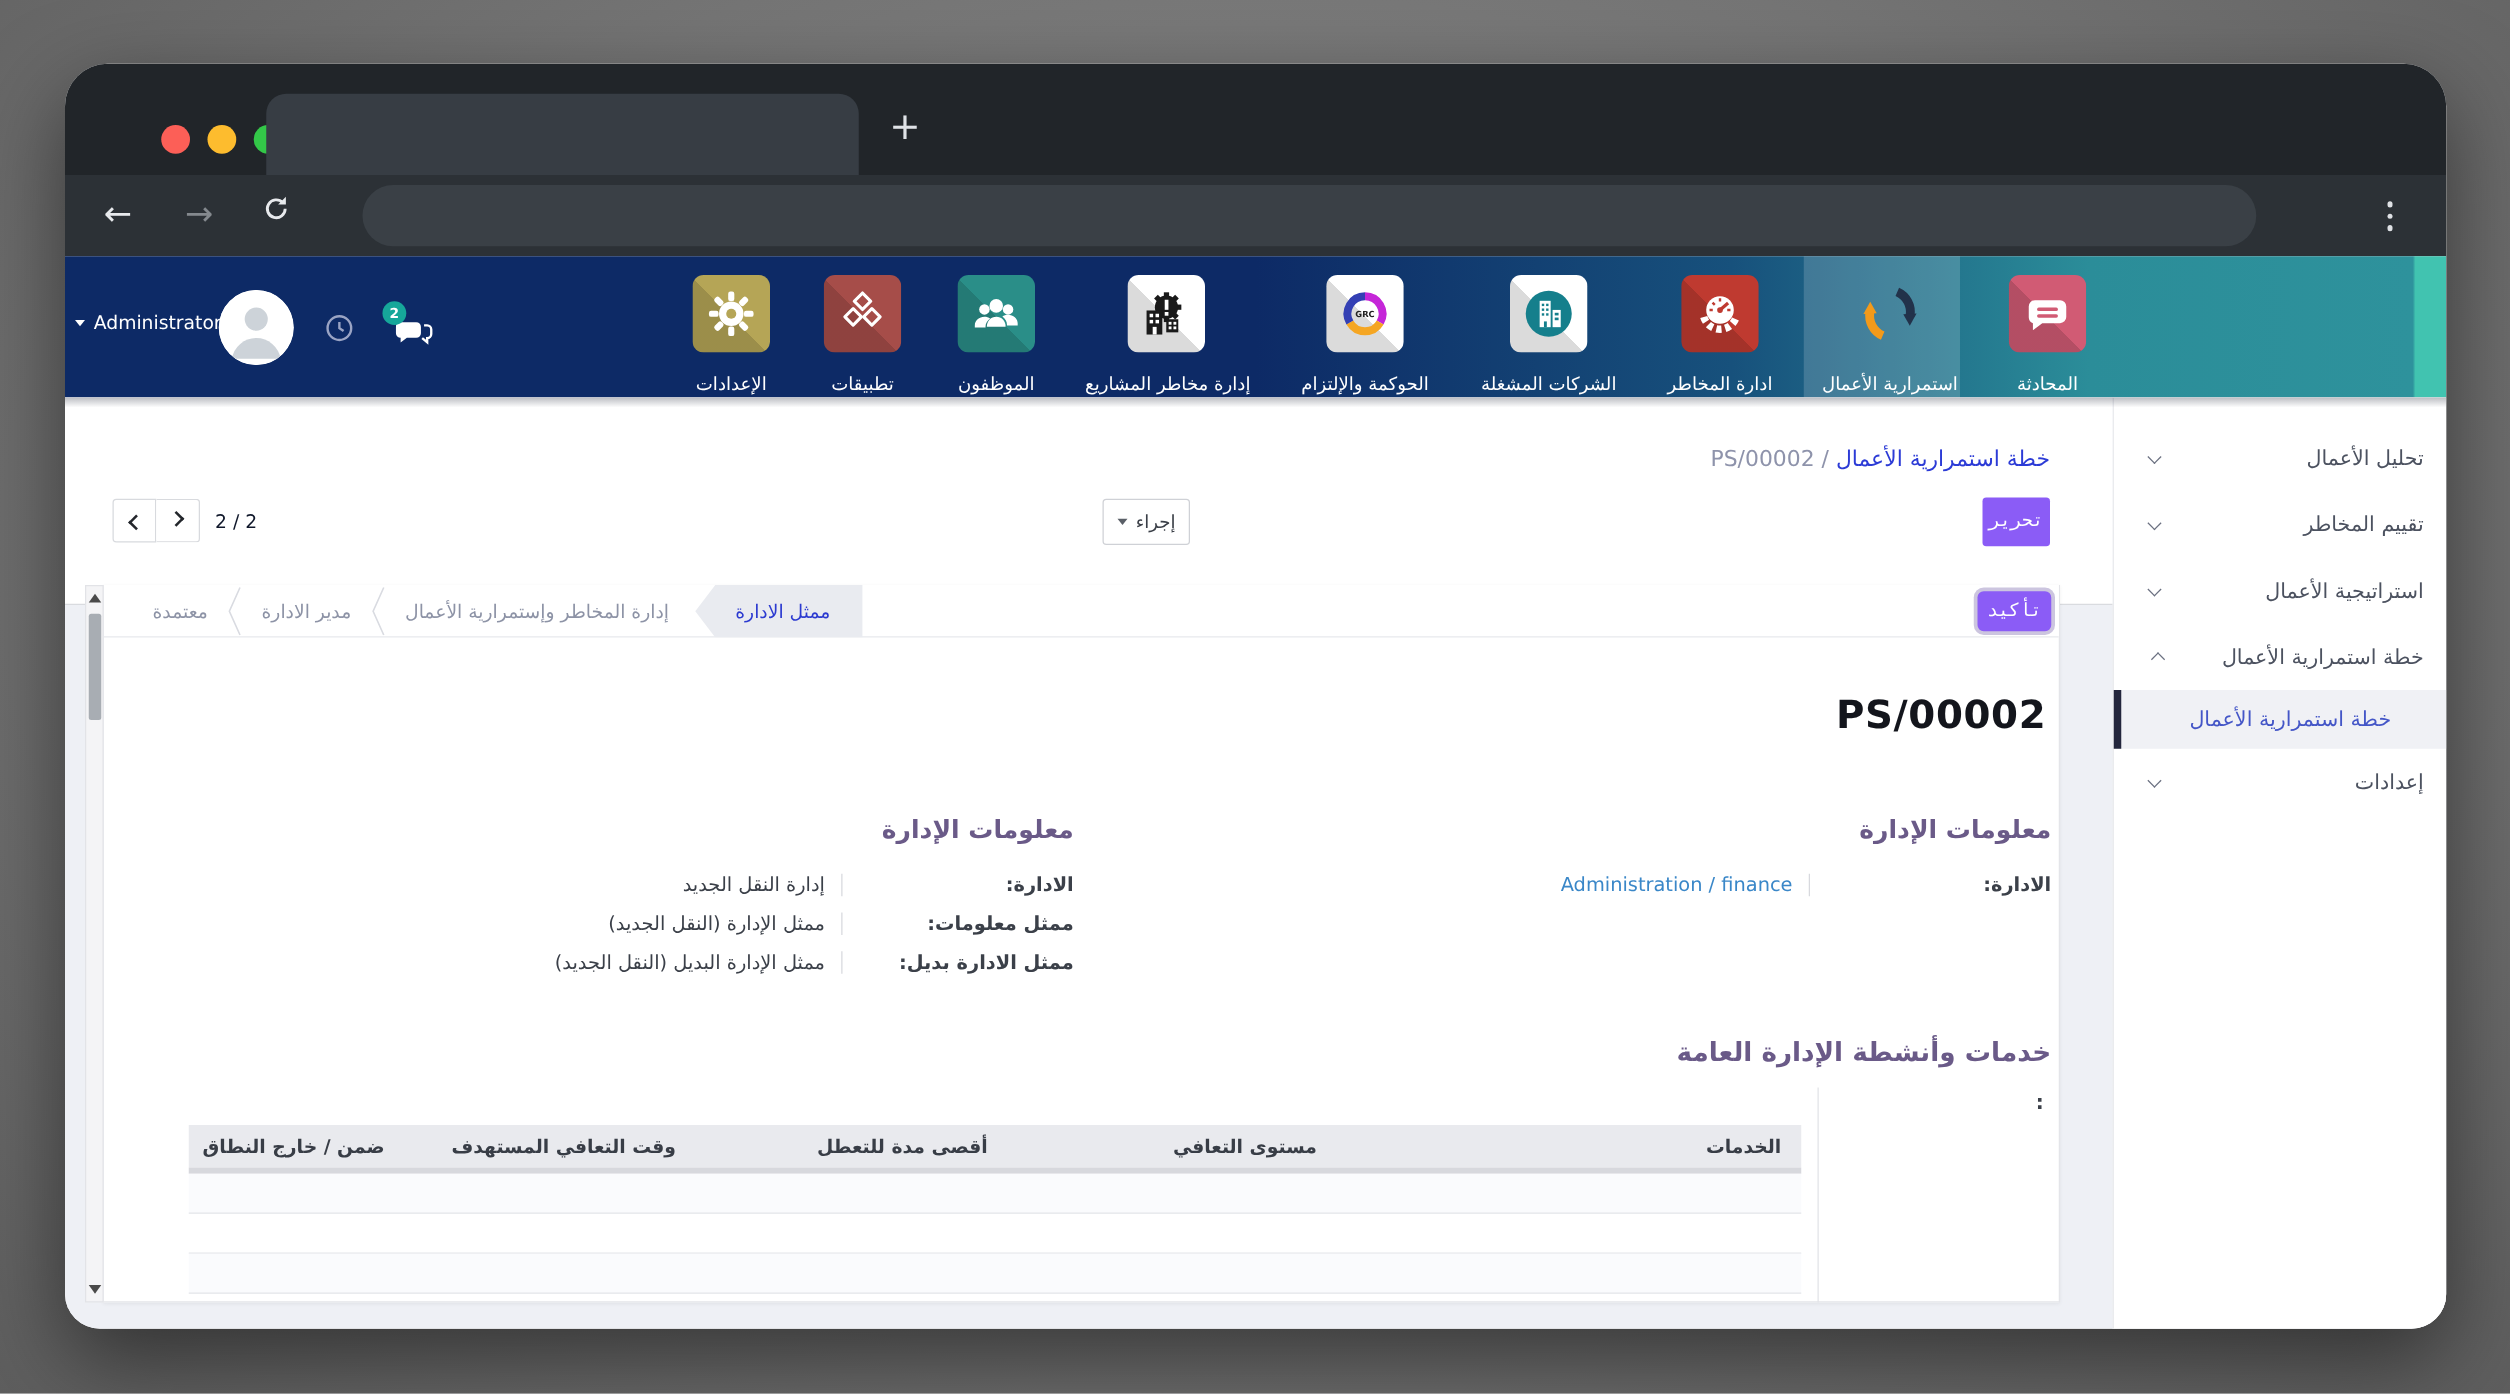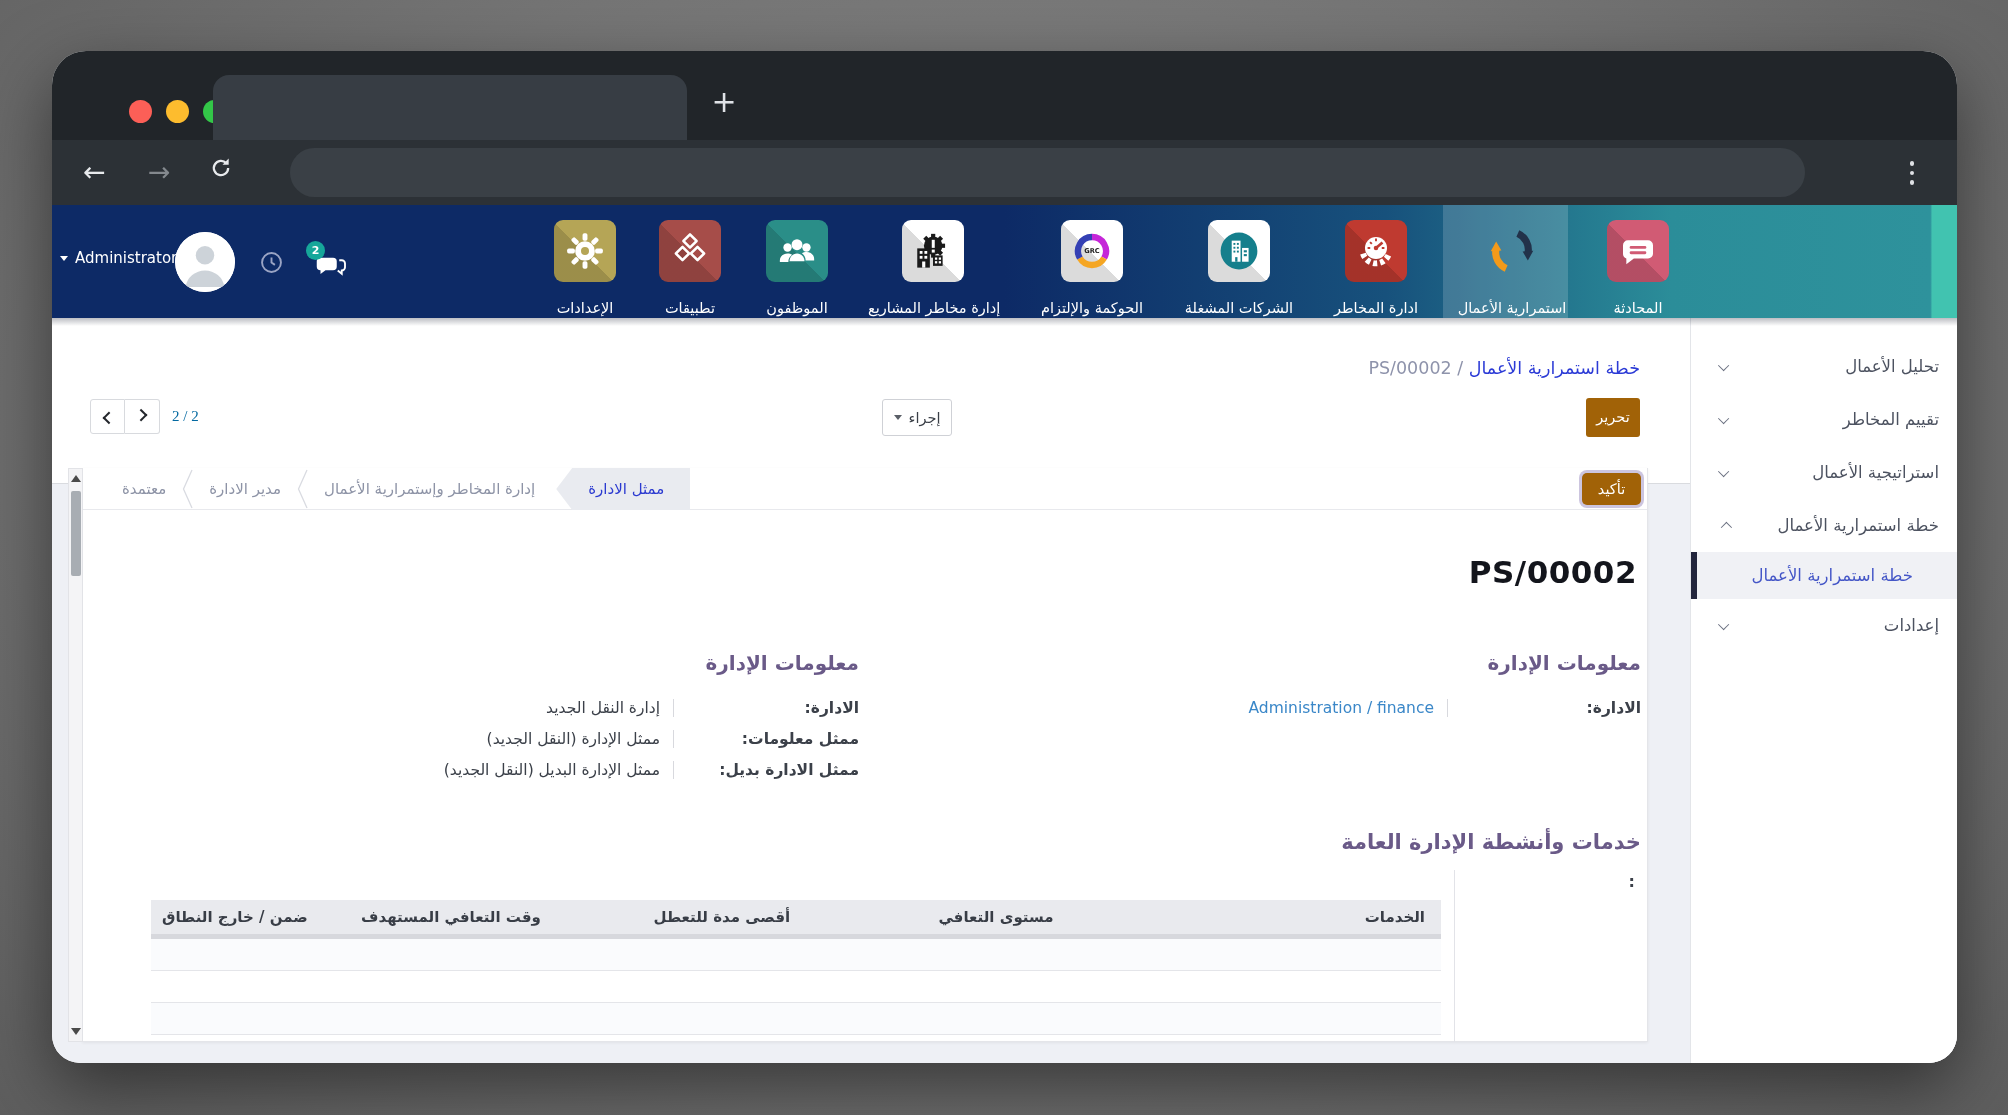--- a/index.html
+++ b/index.html
@@ -70,38 +70,38 @@
   .chev.up   { transform:rotate(135deg) translateY(-2px); }
   .side-item.active { background:#f0f1f5; color:#4456c7; border-left:6px solid #23263d;
     padding-left:24px; padding-right:44px; height:47px; }
 
   
   .control { position:absolute; left:0; top:0; width:1638px; height:166px; background:#fff;
     border-bottom:1px solid #d9dbdf; }
   .breadcrumb { position:absolute; top:40px; right:50px; direction:rtl; font-size:17.5px; }
   .bc-link { color:#2c3bd6; }
   .bc-sep, .bc-cur { color:#8e93ab; }
-  .btn-purple { background:#a16207; color:#fff; border:none; border-radius:3px;
-    font-size:14.5px; font-family:Liberation Serif, serif; }
+  .btn-purple { background:#8b5cf6; color:#fff; border:none; border-radius:3px;
+    font-size:14.5px; font-family:Liberation Mono, monospace; }
   .btn-edit { position:absolute; top:80px; right:50px; width:54px; height:39px; }
   .btn-action { position:absolute; top:81px; right:738px; width:70px; height:37px;
     background:#fff; border:1px solid #cfd1d6; border-radius:3px; color:#3a3f47;
     font-size:14.5px; font-family:inherit; direction:rtl; display:flex; align-items:center;
     justify-content:center; gap:7px; }
   .btn-action .caret-down { border-top-color:#5a5f67; }
   .pager { position:absolute; top:81px; left:38px; display:flex; align-items:center; gap:12px; direction:ltr; }
   .pg-btns { display:flex; }
   .pg-btn { width:35px; height:35px; background:#fff; border:1px solid #d8dade;
     display:flex; align-items:center; justify-content:center; }
   .pg-btn:first-child { border-radius:3px 0 0 3px; }
   .pg-btn:last-child  { border-radius:0 3px 3px 0; border-left:none; }
   .pchev { width:9px; height:9px; border-left:2.4px solid #23262b; border-bottom:2.4px solid #23262b; display:inline-block; }
   .pchev.left  { transform:rotate(45deg) translateX(2px); }
   .pchev.right { transform:rotate(225deg) translateX(2px); }
-  .pager-count { font-size:15px; color:#0369a1;font-family:Liberation Serif, serif; }
+  .pager-count { font-size:15px; color:#0f172a; }
 
   
   .sheet { position:absolute; left:30px; top:150px; width:1566px; height:574px; background:#fff;
     border:1px solid #e4e5e9; border-top:none; box-shadow:0 1px 3px rgba(0,0,0,.06); }
   .statusbar { position:absolute; left:0; top:0; width:100%; height:42px;
     border-bottom:1px solid #e8e9ed; background:#fff; }
   .btn-confirm { position:absolute; top:5px; right:6px; width:59px; height:32px;
     box-shadow:0 0 0 3px #ccc5df; border-radius:5px; }
   .stages { position:absolute; left:26px; top:0; height:42px; display:flex; align-items:center;
     direction:ltr; }

